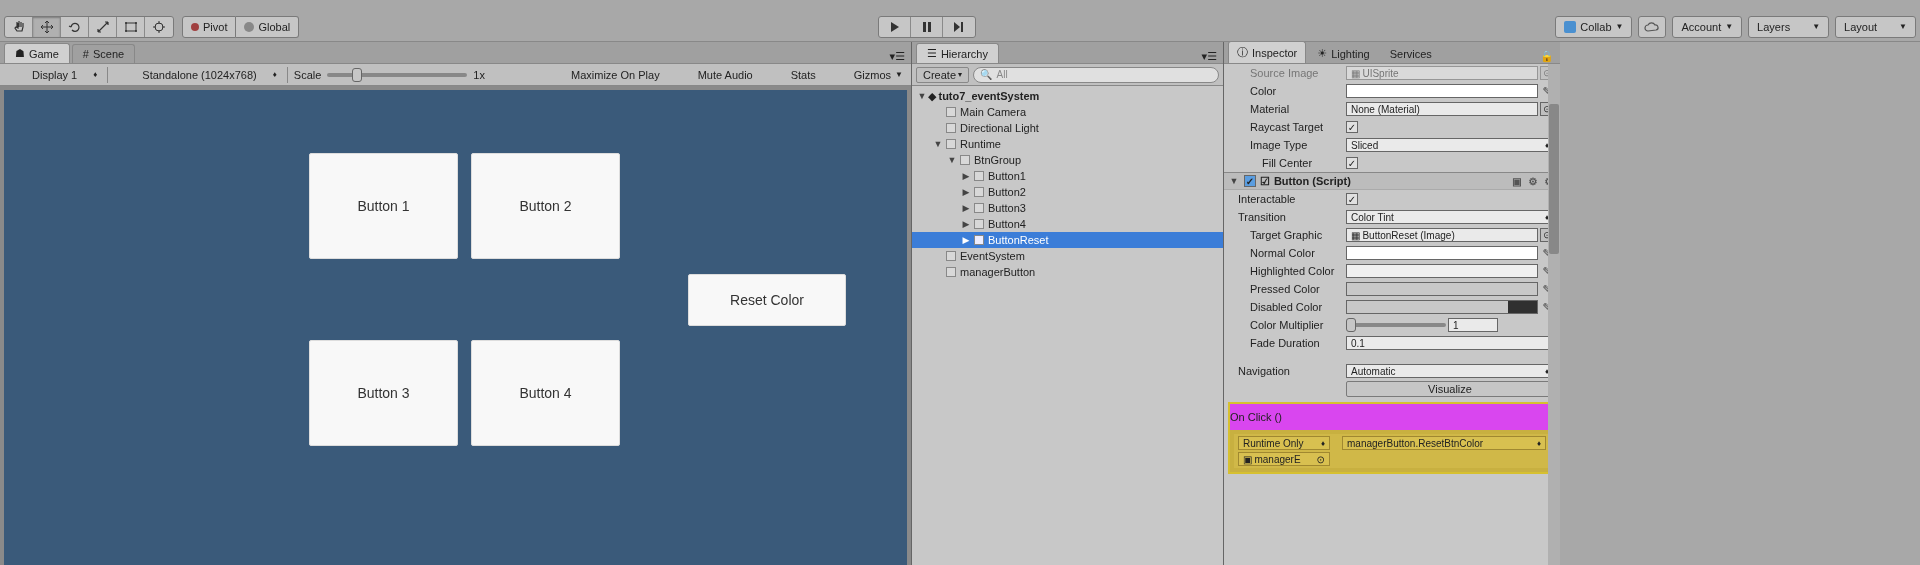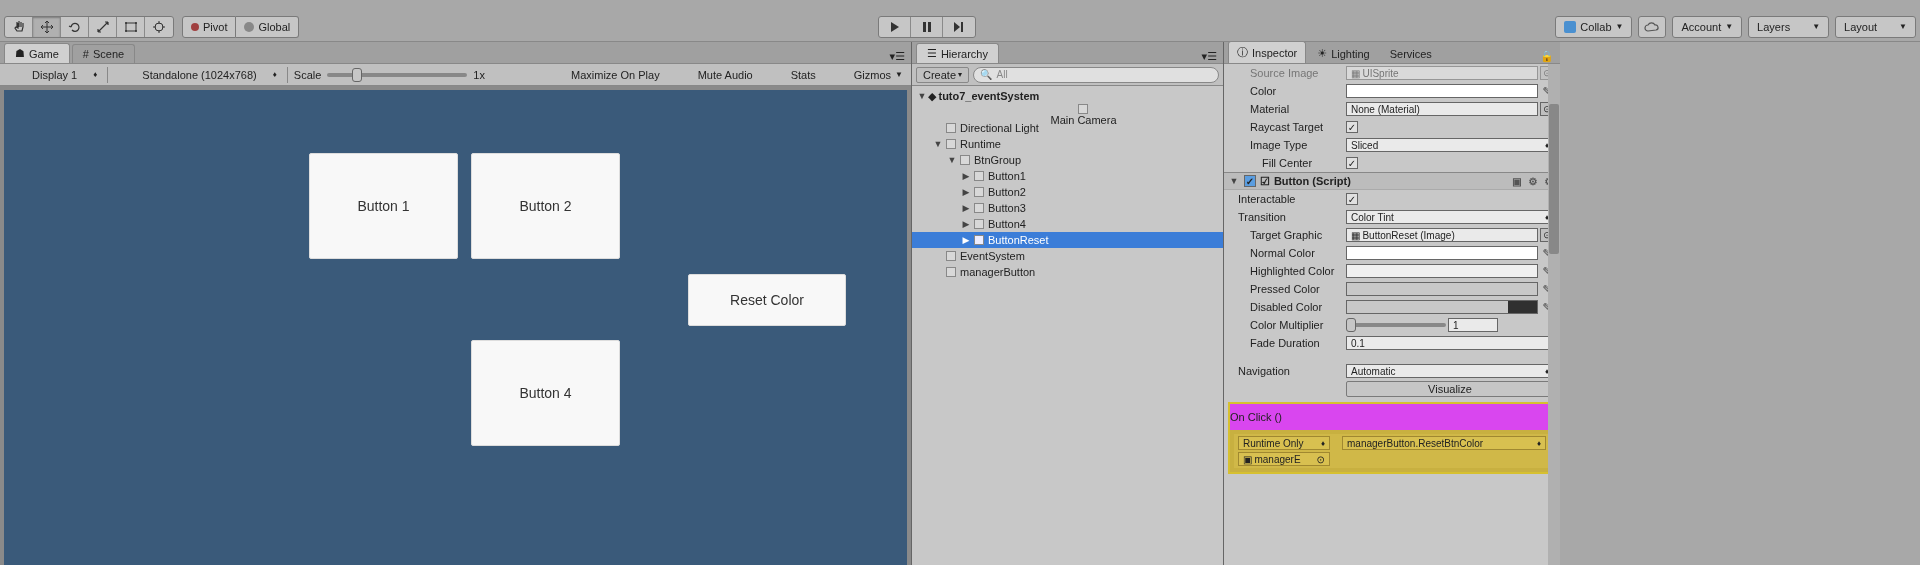--- a/index.html
+++ b/index.html
@@ -236,20 +236,23 @@
         </div>
     </div>
     <div class="game-view">
       <div class="game-canvas">
         <div class="game-button" style="left:305px;top:63px;width:149px;height:106px;">
             <span>Button 1</span>
           </div>
         <div class="game-button" style="left:467px;top:63px;width:149px;height:106px;">
             <span>Button 2</span>
           </div>
+        <div class="game-button" style="left:305px;top:250px;width:149px;height:106px;">
+            <span>Button 3</span>
+          </div>
         <div class="game-button" style="left:467px;top:250px;width:149px;height:106px;">
             <span>Button 4</span>
           </div>
         <div class="game-button" style="left:684px;top:184px;width:158px;height:52px;">
             <span>Reset Color</span>
           </div>
       </div>
     </div>
   </div>
 
@@ -270,21 +273,21 @@
           <span>🔍</span>
           <span>All</span>
         </div>
     </div>
     <div class="tree">
       <div class="tree-row" style="padding-left:4px;">
           <span class="foldout">▼</span>
           <span style="margin-right:2px;">◆</span>
           <b>tuto7_eventSystem</b>
         </div>
-      <div class="tree-row" style="padding-left:32px;flex-direction:column;">
+      <div class="tree-row" style="padding-left:32px;">
           <span class="obj-icon">
             <span class="cube-icon"></span>
           </span>
           <span>Main Camera</span>
         </div>
       <div class="tree-row" style="padding-left:32px;">
           <span class="obj-icon">
             <span class="cube-icon"></span>
           </span>
           <span>Directional Light</span>

